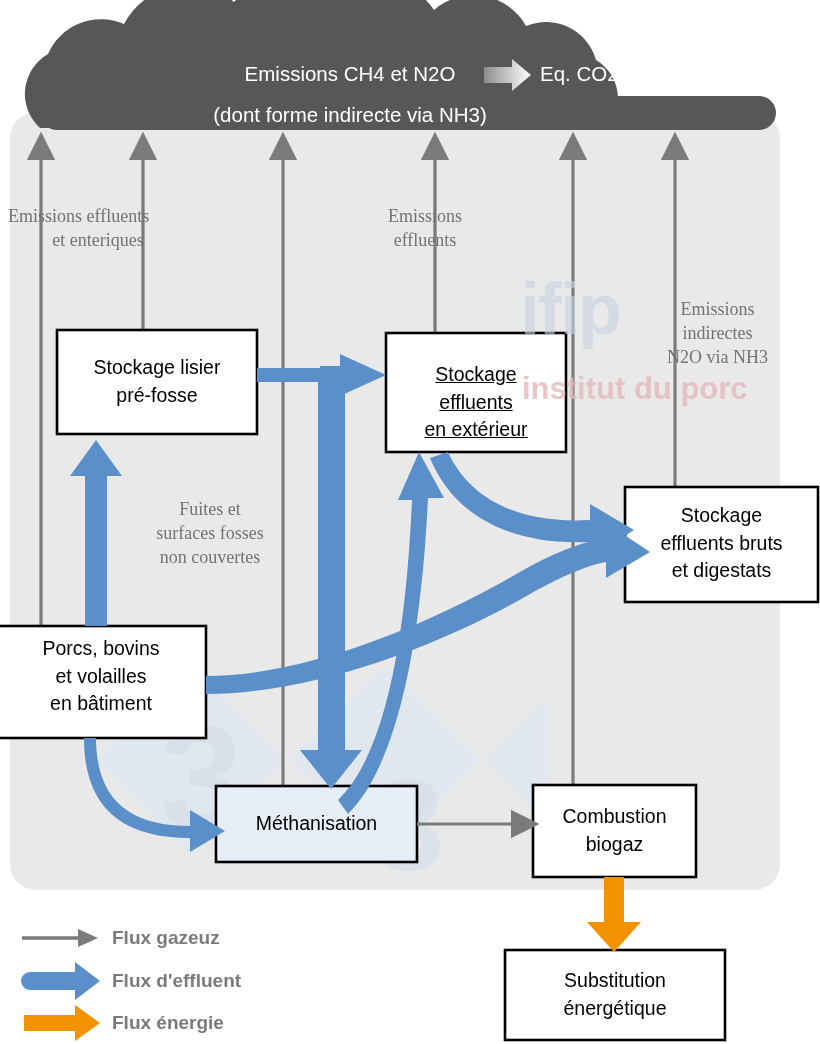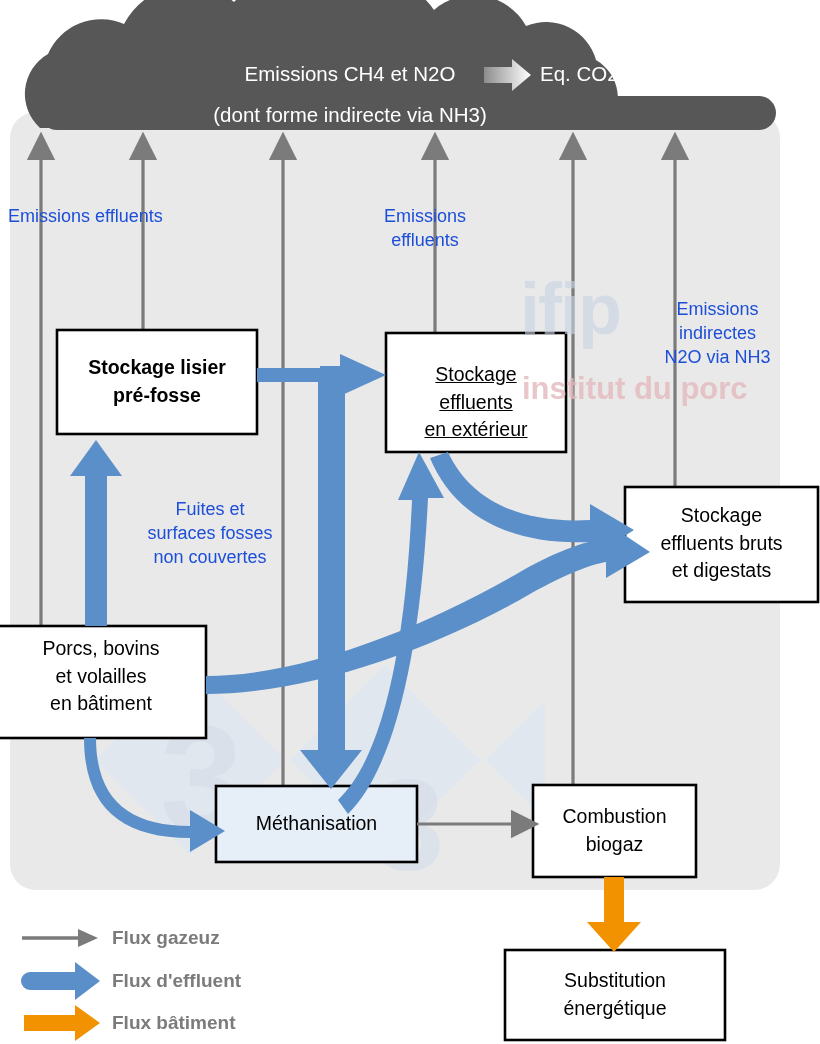--- a/index.html
+++ b/index.html
@@ -4,22 +4,22 @@
 <style>
   html,body{margin:0;padding:0;background:#ffffff;}
   body{width:820px;height:1044px;position:relative;overflow:hidden;
        font-family:"Liberation Sans","DejaVu Sans",sans-serif;}
   #root{position:absolute;inset:0;width:820px;height:1044px;}
   svg#scene{position:absolute;left:0;top:0;width:820px;height:1044px;}
 
   .boxlabel{position:absolute;display:flex;flex-direction:column;align-items:center;
             justify-content:center;text-align:center;color:#000;font-size:19.5px;
             line-height:1.42;pointer-events:none;}
-  .annot{position:absolute;color:#1d4ed8;font-size:18px;line-height:1.33;text-align:center;
-         pointer-events:none;}
+  .annot{position:absolute;color:#737373;font-size:18px;line-height:1.33;text-align:center;
+         pointer-events:none;font-family:Liberation Serif, serif;}
   .cloudtxt{position:absolute;color:#ffffff;font-size:20.5px;text-align:center;pointer-events:none;}
   .legtxt{position:absolute;color:#7b7b7b;font-size:19px;pointer-events:none;font-weight:bold;}
   .wm1{position:absolute;color:#c9d4e2;font-size:72px;font-weight:bold;letter-spacing:-2px;
        opacity:.62;pointer-events:none;}
   .wm2{position:absolute;color:#e3b9bd;font-size:31px;font-weight:bold;opacity:.8;
        pointer-events:none;}
 </style>
 </head>
 <body>
 
@@ -139,40 +139,41 @@
 
   <div class="wm1" style="left:520px;top:268px;">ifip</div>
   <div class="wm2" style="left:522px;top:371px;">institut du porc</div>
 
   <div class="cloudtxt" style="left:210px;top:62px;width:280px;">Emissions CH4 et N2O</div>
   <div class="cloudtxt" style="left:540px;top:62px;width:130px;text-align:left;">Eq. CO2</div>
   <div class="cloudtxt" style="left:150px;top:103px;width:400px;">(dont forme indirecte via NH3)</div>
 
   <div class="annot" style="left:8px;top:205px;width:180px;text-align:left;">
     <div>Emissions effluents</div>
+    <div style="text-align:center;">et enteriques</div>
   </div>
 
   <div class="annot" style="left:355px;top:205px;width:140px;">
     <div>Emissions</div>
     <div>effluents</div>
   </div>
 
   <div class="annot" style="left:130px;top:498px;width:160px;">
     <div>Fuites et</div>
     <div>surfaces fosses</div>
     <div>non couvertes</div>
   </div>
 
   <div class="annot" style="left:630px;top:298px;width:175px;">
     <div>Emissions</div>
     <div>indirectes</div>
     <div>N2O via NH3</div>
   </div>
 
-  <div class="boxlabel" style="left:57px;top:330px;width:200px;height:104px;font-weight:bold;">
+  <div class="boxlabel" style="left:57px;top:330px;width:200px;height:104px;">
     <div>Stockage lisier</div>
     <div>pré-fosse</div>
   </div>
 
   <div class="boxlabel" style="left:386px;top:333px;width:180px;height:139px;text-decoration:underline;">
     <div>Stockage</div>
     <div>effluents</div>
     <div>en extérieur</div>
   </div>
 
@@ -197,15 +198,15 @@
     <div>biogaz</div>
   </div>
 
   <div class="boxlabel" style="left:505px;top:950px;width:220px;height:90px;">
     <div>Substitution</div>
     <div>énergétique</div>
   </div>
 
   <div class="legtxt" style="left:112px;top:927px;">Flux gazeuz</div>
   <div class="legtxt" style="left:112px;top:970px;">Flux d'effluent</div>
-  <div class="legtxt" style="left:112px;top:1012px;">Flux bâtiment</div>
+  <div class="legtxt" style="left:112px;top:1012px;">Flux énergie</div>
 
 </div>
 
 </body></html>

